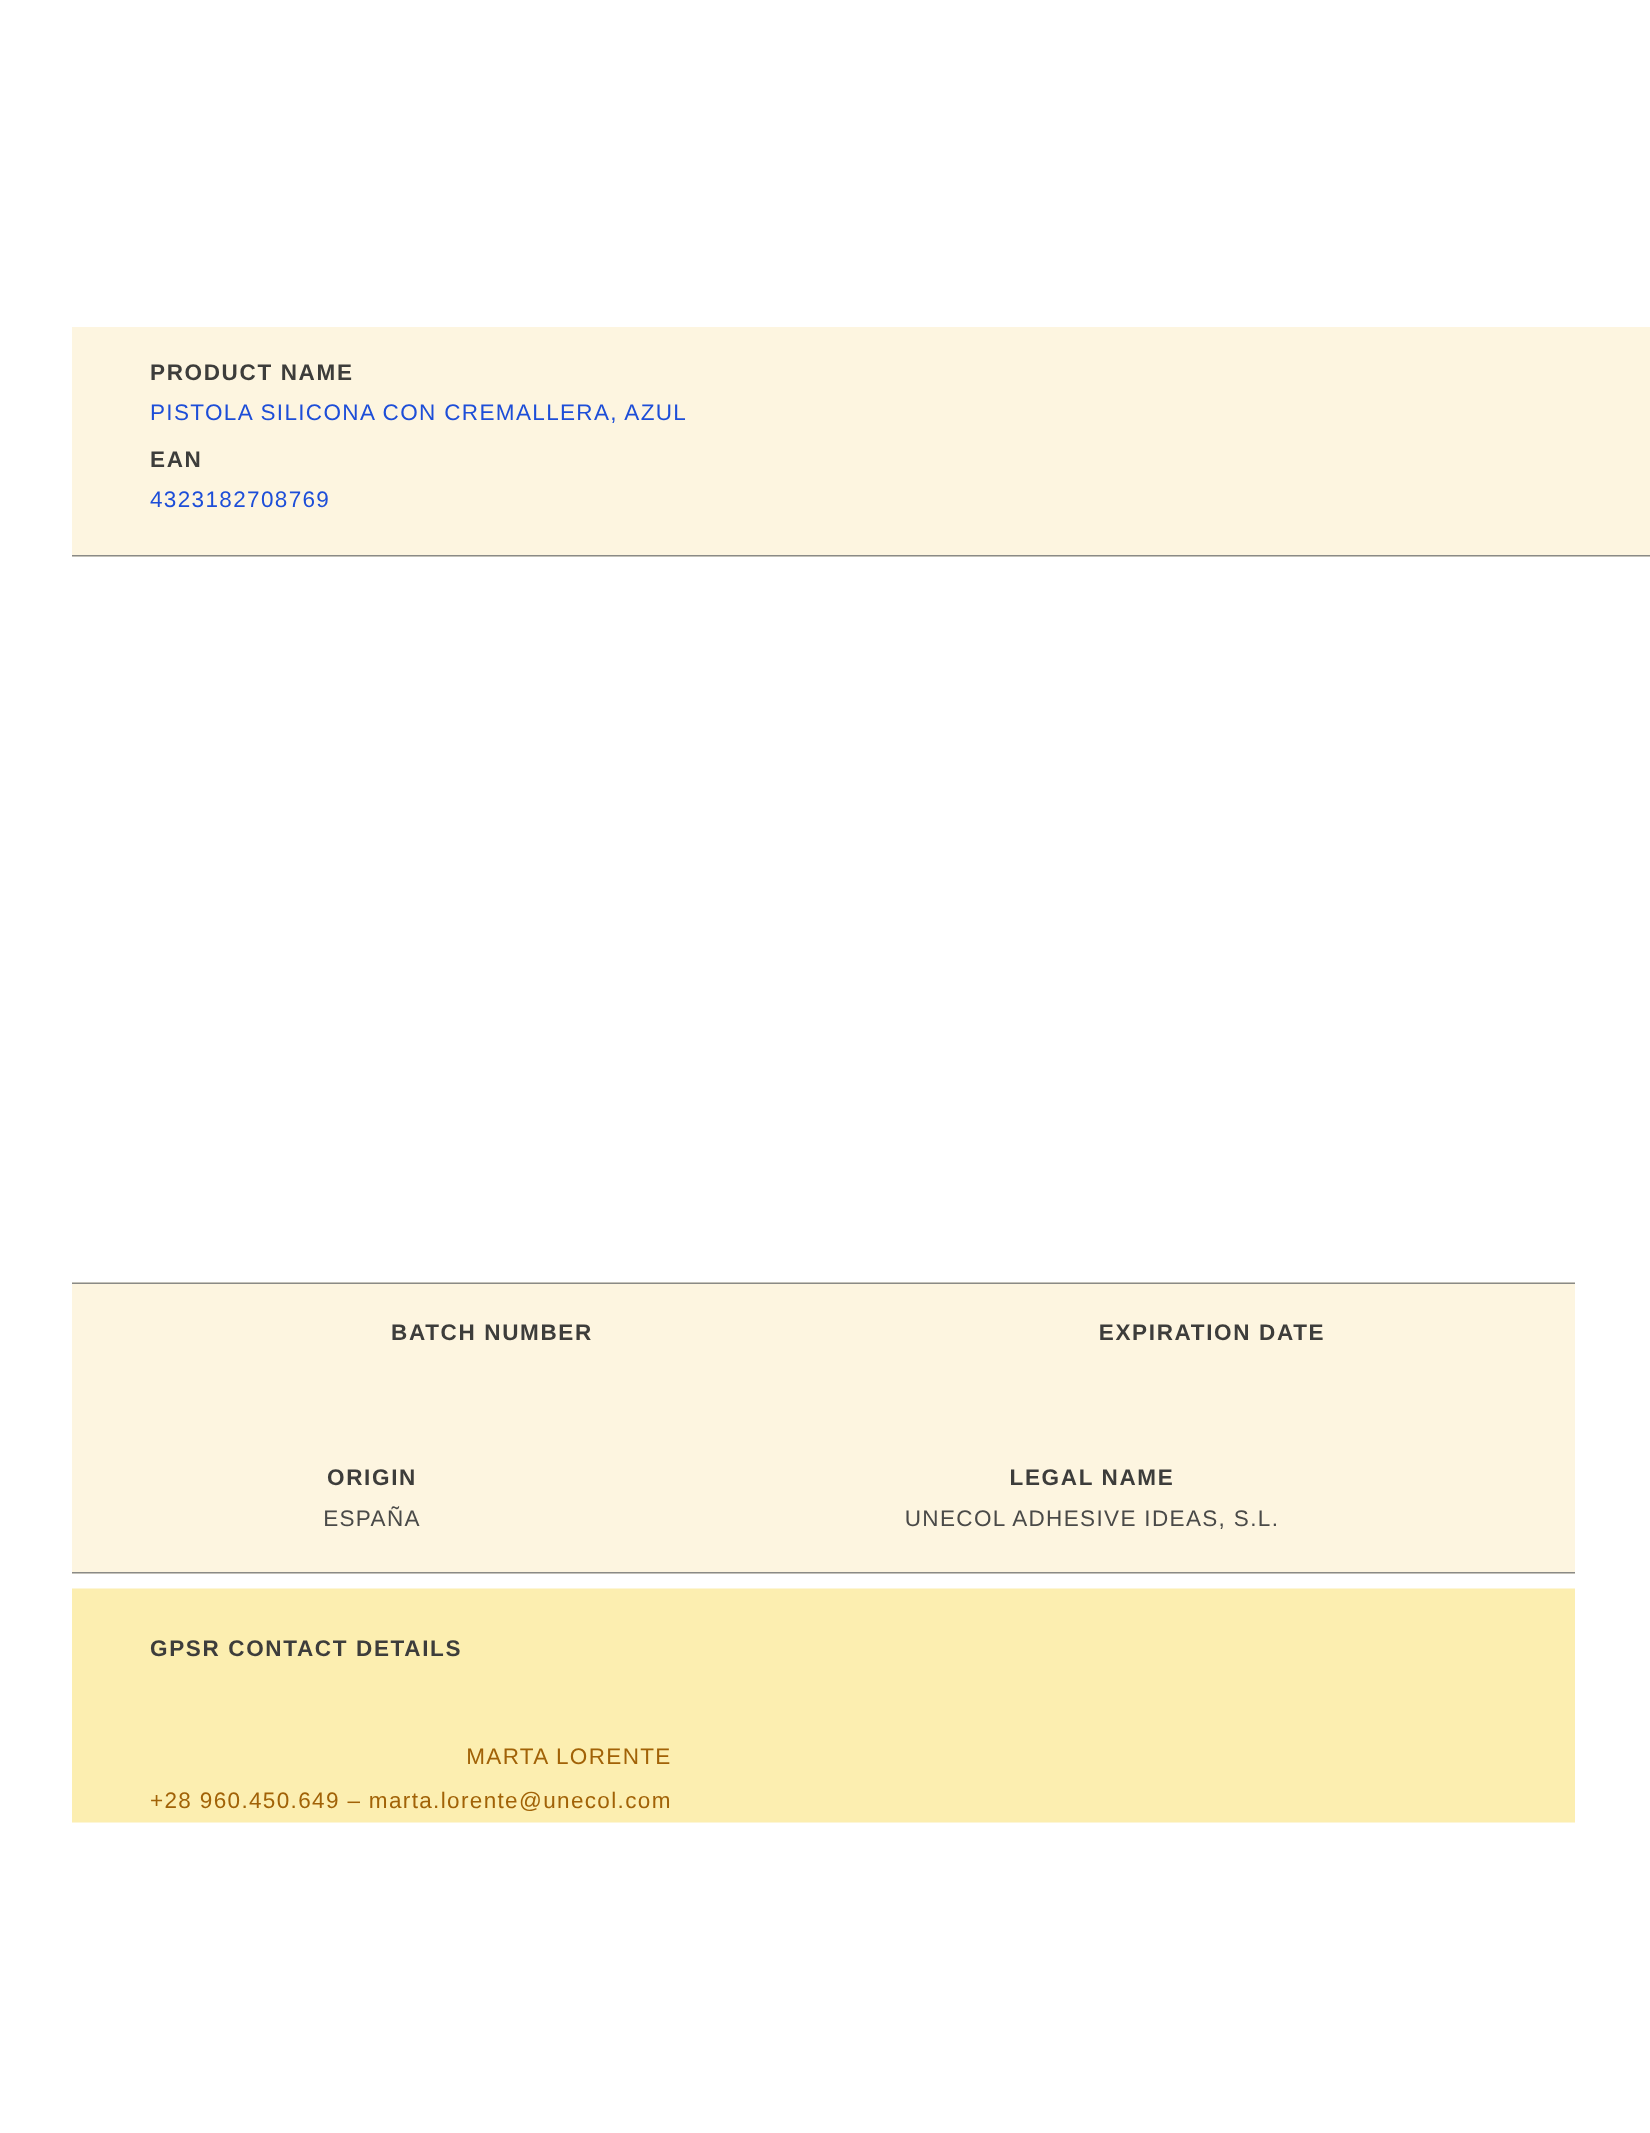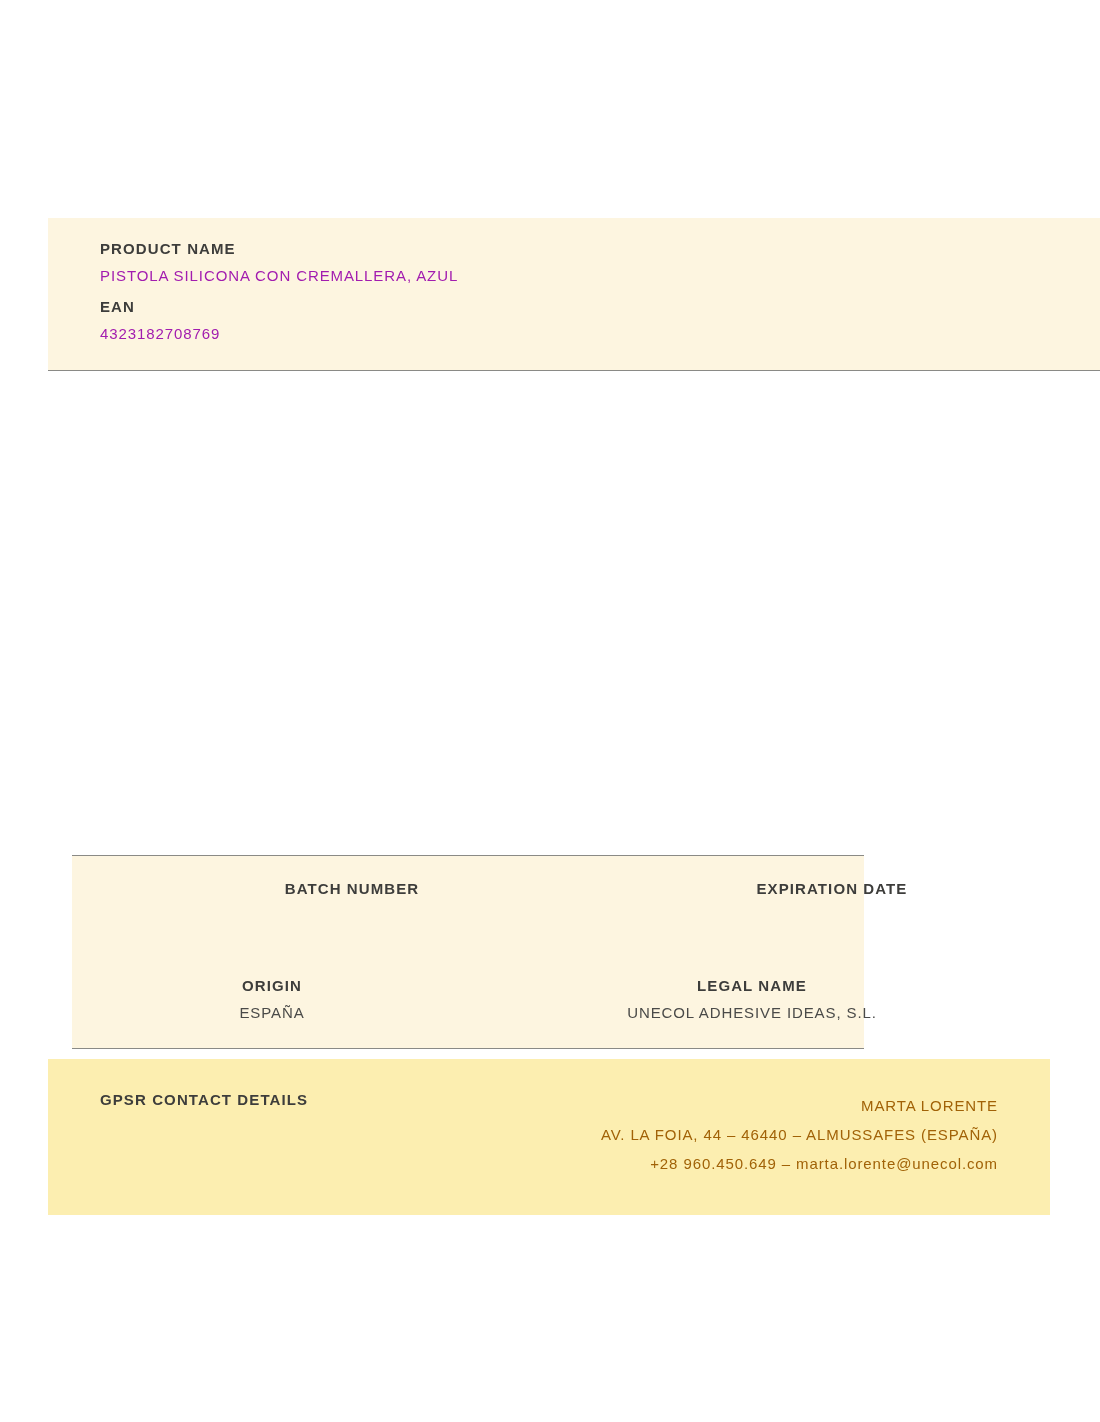--- a/index.html
+++ b/index.html
@@ -41,35 +41,34 @@
   .field-label {
     font-size: 15px;
     font-weight: bold;
     letter-spacing: 1.1px;
     color: #3d3d3b;
     margin-bottom: 10px;
   }
   .field-value {
     font-size: 15px;
     letter-spacing: 0.9px;
-    color: #a21caf;
+    color: #1d4ed8;
   }
 
   
   .info-block {
     position: absolute;
     left: 48px;
     top: 855px;
-    width: 792px;
+    width: 1002px;
     background: #fdf5e0;
     border-top: 1px solid #8a8a86;
     border-bottom: 1px solid #8a8a86;
     box-sizing: border-box;
     padding: 24px 0 26px 0;
-    margin-left: 24px;
   }
   .info-row {
     display: flex;
   }
   .info-row.second {
     margin-top: 52px;
   }
   .info-cell {
     flex: 0 0 auto;
     text-align: center;
@@ -96,20 +95,21 @@
     left: 48px;
     top: 1059px;
     width: 1002px;
     height: 156px;
     background: #fceeb0;
     box-sizing: border-box;
     padding: 32px 52px 0 52px;
     display: flex;
     justify-content: space-between;
     align-items: flex-start;
+    flex-direction: column;
   }
   .gpsr-label {
     font-size: 15px;
     font-weight: bold;
     letter-spacing: 1.1px;
     color: #3d3d3b;
     white-space: nowrap;
   }
   .gpsr-lines {
     text-align: right;
@@ -155,18 +155,17 @@
         <div class="cell-label">LEGAL NAME</div>
         <div class="cell-value">UNECOL ADHESIVE IDEAS, S.L.</div>
       </div>
     </div>
   </section>
 
   <section class="gpsr-block">
     <div class="gpsr-label">GPSR CONTACT DETAILS</div>
     <div class="gpsr-lines">
       <div>MARTA LORENTE</div>
-      <div>AV. LA FOIA, 44 – 46440 – ALMUSSAFES (ESPAÑA)</div>
       <div>+28 960.450.649 – marta.lorente@unecol.com</div>
     </div>
   </section>
 
 </div>
 
 </body></html>

